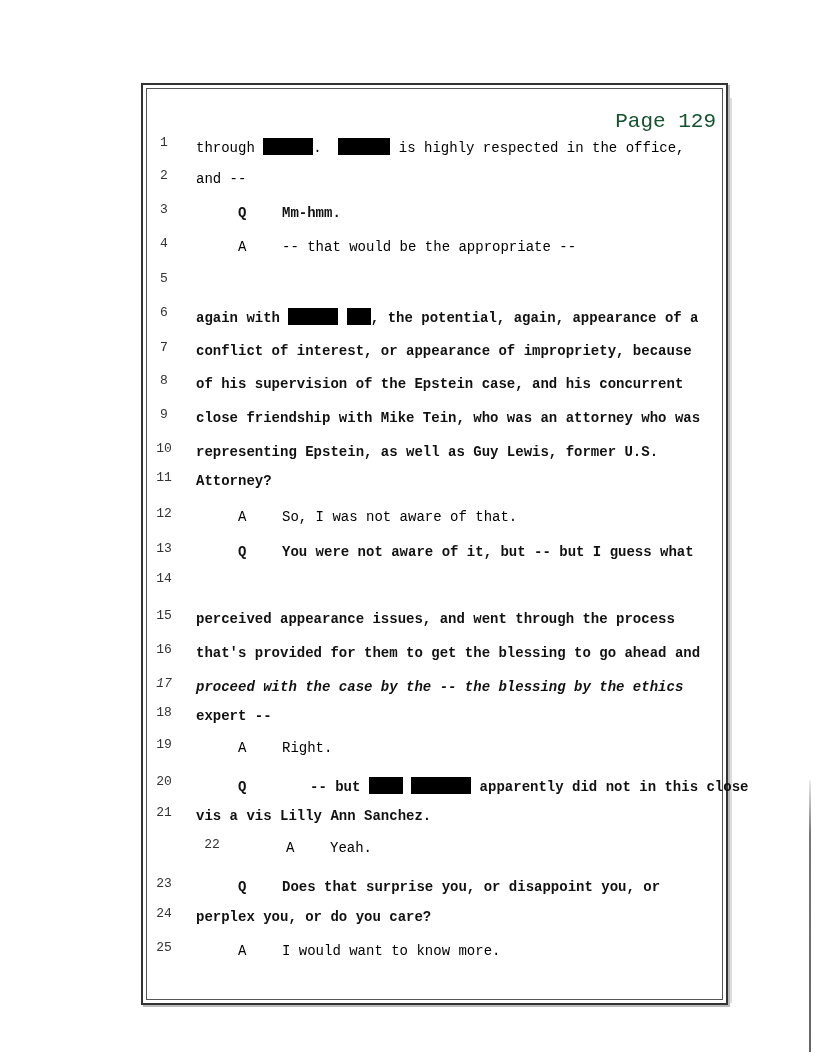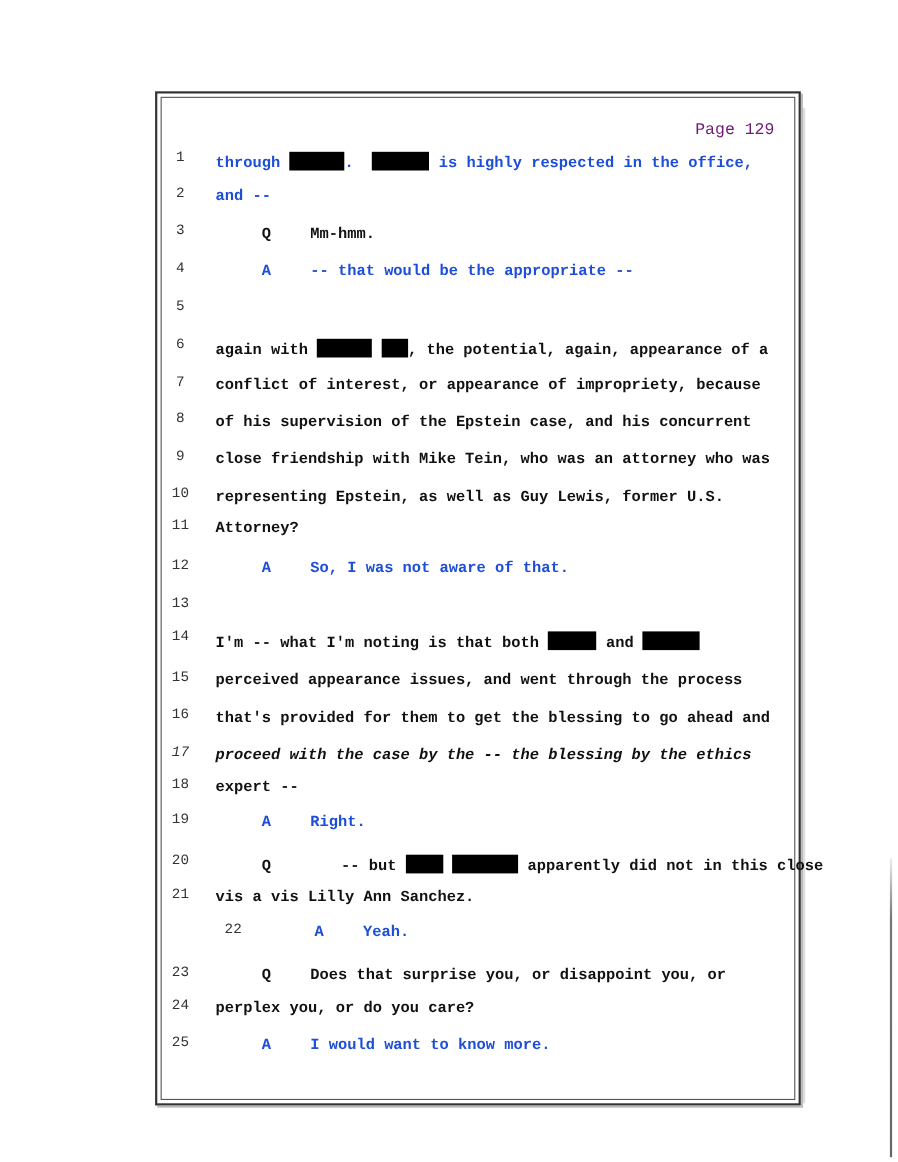--- a/index.html
+++ b/index.html
@@ -43,24 +43,24 @@
   .scan-line {
     position: absolute;
     left: 809px;
     top: 780px;
     width: 2px;
     height: 272px;
     background: linear-gradient(#eee, #777 20%, #666);
   }
   .page-number {
     position: absolute;
-    right: 112px;
+    right: 100px;
     top: 110px;
-    font-size: 15px;
-    color: #701a75;
+    font-size: 21px;
+    color: #14532d;
   }
   .line {
     position: absolute;
     left: 0;
     width: 816px;
     height: 22px;
     font-size: 14px;
     white-space: nowrap;
   }
   .ln {
@@ -78,21 +78,21 @@
     top: 3px;
   }
   .txt.indent {
     left: 238px;
   }
   .speaker {
     display: inline-block;
     width: 44px;
   }
   .q { font-weight: bold; color: #111; }
-  .a { font-weight: bold; color: #1d4ed8; }
+  .a { font-weight: normal; color: #000000; }
   .redact {
     display: inline-block;
     background: #000;
     height: 17px;
     vertical-align: -3px;
   }
 </style>
 </head>
 <body>
 
@@ -147,24 +147,24 @@
     <div class="line" style="top: 470px;">
       <span class="ln">11</span>
       <span class="txt q"><span style="white-space: pre;">Attorney?</span></span>
     </div>
     <div class="line" style="top: 506px;">
       <span class="ln">12</span>
       <span class="txt a indent"><span class="speaker">A</span><span style="white-space: pre;">So, I was not aware of that.</span></span>
     </div>
     <div class="line" style="top: 541px;">
       <span class="ln">13</span>
+      <span class="txt q indent"><span class="speaker">Q</span><span style="white-space: pre;">You were not aware of it, but -- but I guess what</span></span>
     </div>
     <div class="line" style="top: 571px;">
       <span class="ln">14</span>
-      <span class="txt q"><span style="white-space: pre;">I'm -- what I'm noting is that both </span><span class="redact" style="width: 44px; background: rgb(0, 0, 0);"></span><span style="white-space: pre;"> and </span><span class="redact" style="width: 52px; background: rgb(0, 0, 0);"></span></span>
     </div>
     <div class="line" style="top: 608px;">
       <span class="ln">15</span>
       <span class="txt q"><span style="white-space: pre;">perceived appearance issues, and went through the process</span></span>
     </div>
     <div class="line" style="top: 642px;">
       <span class="ln">16</span>
       <span class="txt q"><span style="white-space: pre; margin-top: 48px;">that's provided for them to get the blessing to go ahead and</span></span>
     </div>
     <div class="line" style="top: 676px; font-style: italic;">

